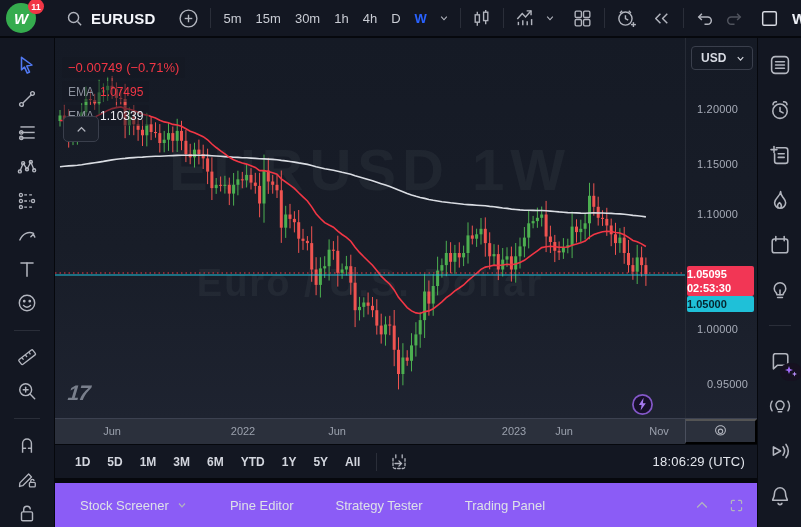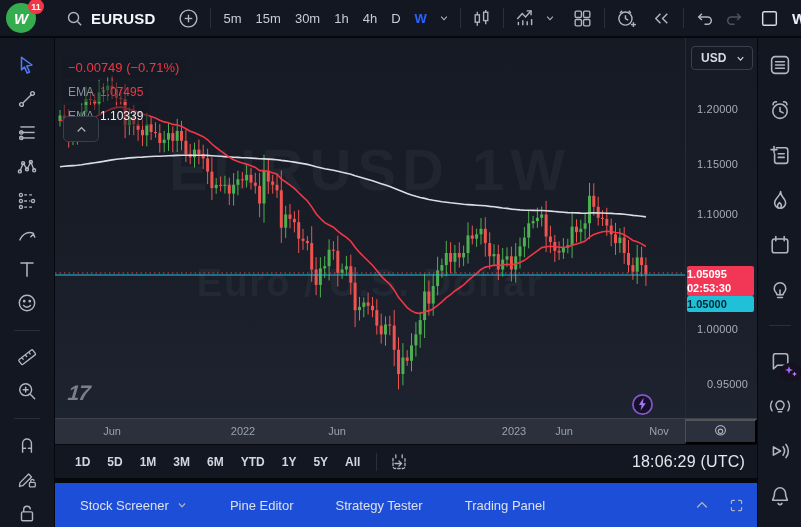--- a/index.html
+++ b/index.html
@@ -73,24 +73,24 @@
 .badge-cyan{background:#1fc0d8;color:#062630;line-height:16px;height:16px;font-size:11px}
 
 .time-row{flex:0 0 26px;display:flex;background:#2b303c;border-top:1px solid #3c4150}
 .time-labels{width:630px;position:relative;font-size:11px;color:#9ba1ad}
 .time-labels span{position:absolute;transform:translateX(-50%);line-height:25px}
 .gear-cell{width:72px;border-left:1px solid #4a4f5d;display:flex;align-items:center;justify-content:center;color:#b2b5be;background:none}
 
 .range-row{flex:0 0 34px;background:#131722;border-top:1px solid #06080d;display:flex;align-items:center;padding:0 12px;gap:1px}
 .range-btn{background:none;border:none;color:#d3d6de;font-size:12px;font-weight:700;padding:5px 8px;border-radius:3px}
 .range-sep{width:1px;height:18px;background:#2a2e39;margin:0 7px}
-.clock{margin-left:auto;font-size:16px;color:#e4e7ee;letter-spacing:.2px}
+.clock{margin-left:auto;font-size:13px;color:#e4e7ee;letter-spacing:.2px}
 .gap-strip{flex:0 0 5px;background:#06080d}
 
-.panel-bar{flex:1;background:#1d4ed8;display:flex;align-items:center;padding:0 4px}
+.panel-bar{flex:1;background:#8b5cf6;display:flex;align-items:center;padding:0 4px}
 .panel-item{background:none;border:none;color:#dde0e8;font-size:13px;display:flex;align-items:center;gap:7px;padding:0 21px;height:100%}
 .panel-spacer{flex:1}
 .panel-icon{background:none;border:none;color:#b2b5be;width:34px;height:34px;display:flex;align-items:center;justify-content:center}
 svg{display:block}
 </style>
 </head>
 <body>
 
 <div class="app">
 

